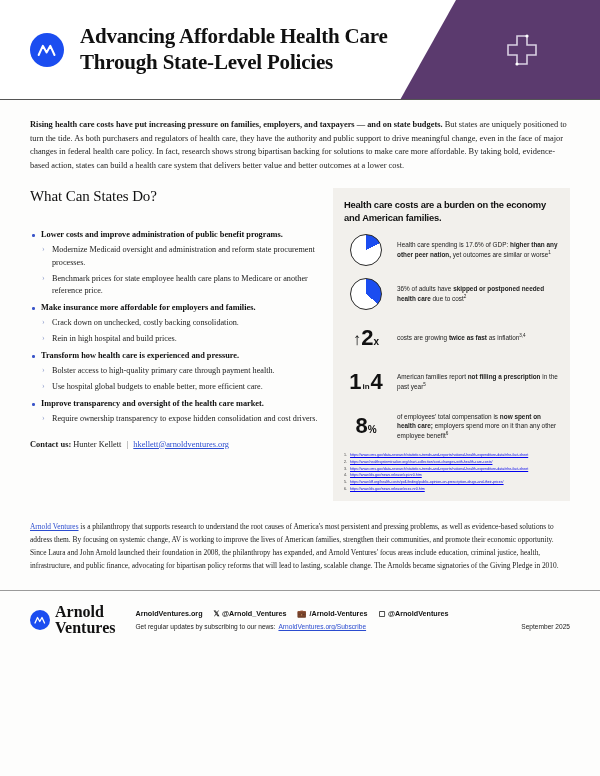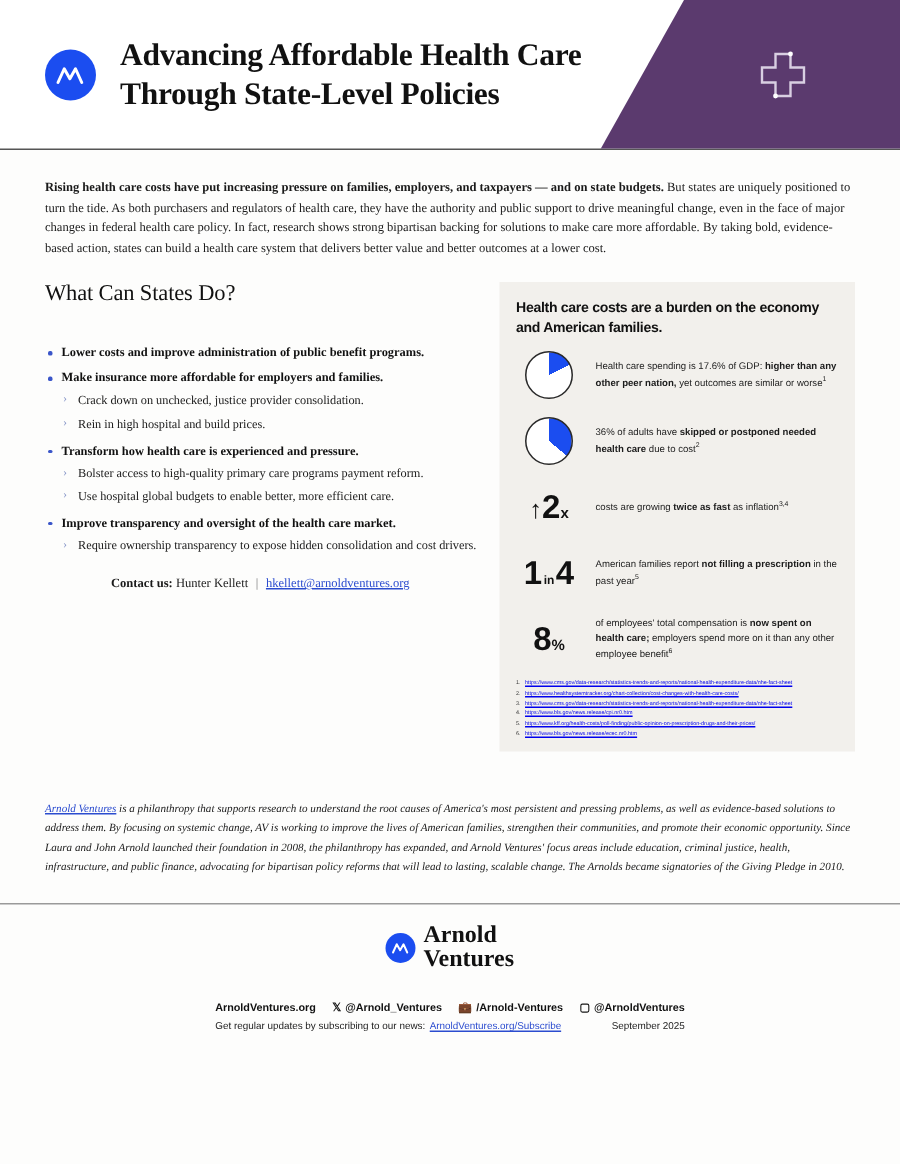--- a/index.html
+++ b/index.html
@@ -69,21 +69,21 @@
     font-size: 8.2px; line-height: 1.5; color: #1a1a1a;
   }
   ul.sublist > li::before {
     content: "\203A"; position: absolute; left: 12px; top: -1px;
     color: #8e9ccb; font-size: 8px;
   }
 
   .contact {
     margin: 14px 0 0 0; font-size: 8.4px; color: #1a1a1a;
   }
-  .contact b { font-weight: bold; margin-left: 44px; }
+  .contact b { font-weight: bold; }
   .contact .lnk { color: #2b4ccf; text-decoration: underline; }
   .contact .sep { color: #777; margin: 0 3px; }
 
   
   .panel { background: #f2f0ec; padding: 11px 11px 8px 11px; }
   .panel-title {
     font-family: "Liberation Sans", sans-serif;
     font-weight: bold; font-size: 9.4px; line-height: 1.32;
     color: #111; margin-bottom: 9px; letter-spacing: -0.2px;
   }
@@ -110,29 +110,29 @@
   .foot-note {
     display: flex; gap: 3px; font-size: 3.6px; line-height: 1.45;
     color: #2b4ccf; margin-bottom: 1.5px;
     font-family: "Liberation Sans", sans-serif;
   }
   .foot-note .idx { color: #333; flex: 0 0 auto; }
   .foot-note .url { text-decoration: underline; word-break: break-all; }
 
   
   .about {
-    margin: 32px 30px 0 30px; width: 540px;
-    font-size: 7.4px; line-height: 1.72; color: #1a1a1a; font-style: italic;
+    margin: 20px 30px 0 30px; width: 540px;
+    font-size: 7.4px; line-height: 1.72; color: #1a1a1a;
   }
   .about .lnk { color: #2b4ccf; text-decoration: underline; }
 
   
   .footer-rule { margin: 18px 0 0 0; border-top: 1px solid #9a9a9a; }
   .footer {
-    display: flex; align-items: center; padding: 13px 30px 0 30px; gap: 20px; flex-direction: column;
+    display: flex; align-items: center; padding: 13px 30px 0 30px; gap: 20px;
   }
   .av-lockup { display: flex; align-items: center; gap: 5px; }
   .av-lockup .circ {
     width: 20px; height: 20px; border-radius: 50%; background: #1b4df0;
     display: flex; align-items: center; justify-content: center;
   }
   .av-lockup .circ svg { width: 12px; height: 8px; }
   .av-words { font-weight: bold; font-size: 16px; line-height: 0.96; color: #111; }
   .footer-right { flex: 1; }
   .social-row {
@@ -175,32 +175,36 @@
     <span class="lead">Rising health care costs have put increasing pressure on families, employers, and taxpayers — and on state budgets.</span><span> But states are uniquely positioned to turn the tide. As both purchasers and regulators of health care, they have the authority and public support to drive meaningful change, even in the face of major changes in federal health care policy. In fact, research shows strong bipartisan backing for solutions to make care more affordable. By taking bold, evidence-based action, states can build a health care system that delivers better value and better outcomes at a lower cost.</span>
   </p>
 
   <div class="body-wrap">
 
     <div class="col-left">
       <div class="section-title">What Can States Do?</div>
       <ul class="toplist">
         <li>
           <div class="t-head">Lower costs and improve administration of public benefit programs.</div>
+          <ul class="sublist">
+            <li>Modernize Medicaid oversight and administration and reform state procurement processes.</li>
+            <li>Benchmark prices for state employee health care plans to Medicare or another reference price.</li>
+          </ul>
         </li>
         <li>
           <div class="t-head">Make insurance more affordable for employers and families.</div>
           <ul class="sublist">
-            <li>Crack down on unchecked, justice provider consolidation.</li>
+            <li>Crack down on unchecked, costly backing consolidation.</li>
             <li>Rein in high hospital and build prices.</li>
           </ul>
         </li>
         <li>
           <div class="t-head">Transform how health care is experienced and pressure.</div>
           <ul class="sublist">
-            <li>Bolster access to high-quality primary care programs payment reform.</li>
+            <li>Bolster access to high-quality primary care through payment health.</li>
             <li>Use hospital global budgets to enable better, more efficient care.</li>
           </ul>
         </li>
         <li>
           <div class="t-head">Improve transparency and oversight of the health care market.</div>
           <ul class="sublist">
             <li>Require ownership transparency to expose hidden consolidation and cost drivers.</li>
           </ul>
         </li>
       </ul>

